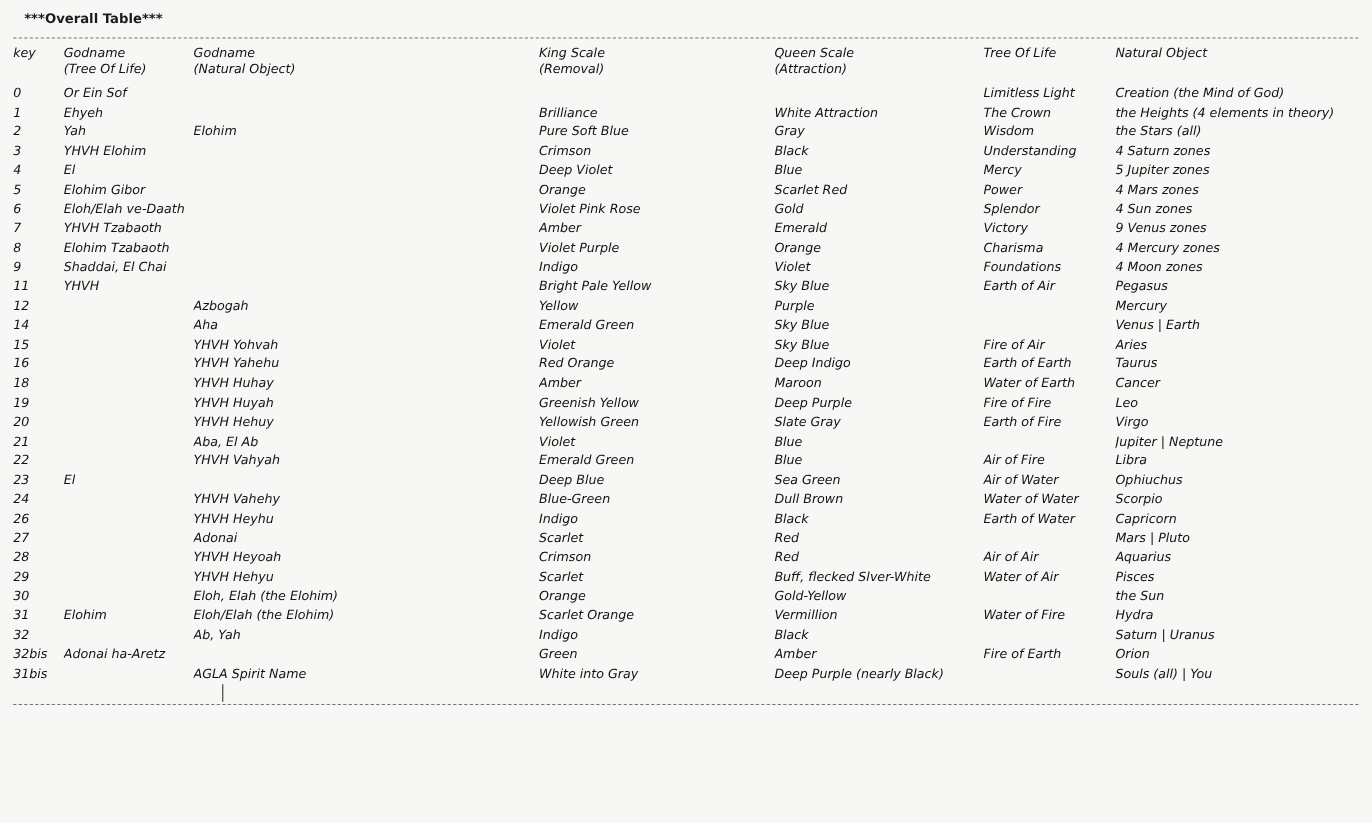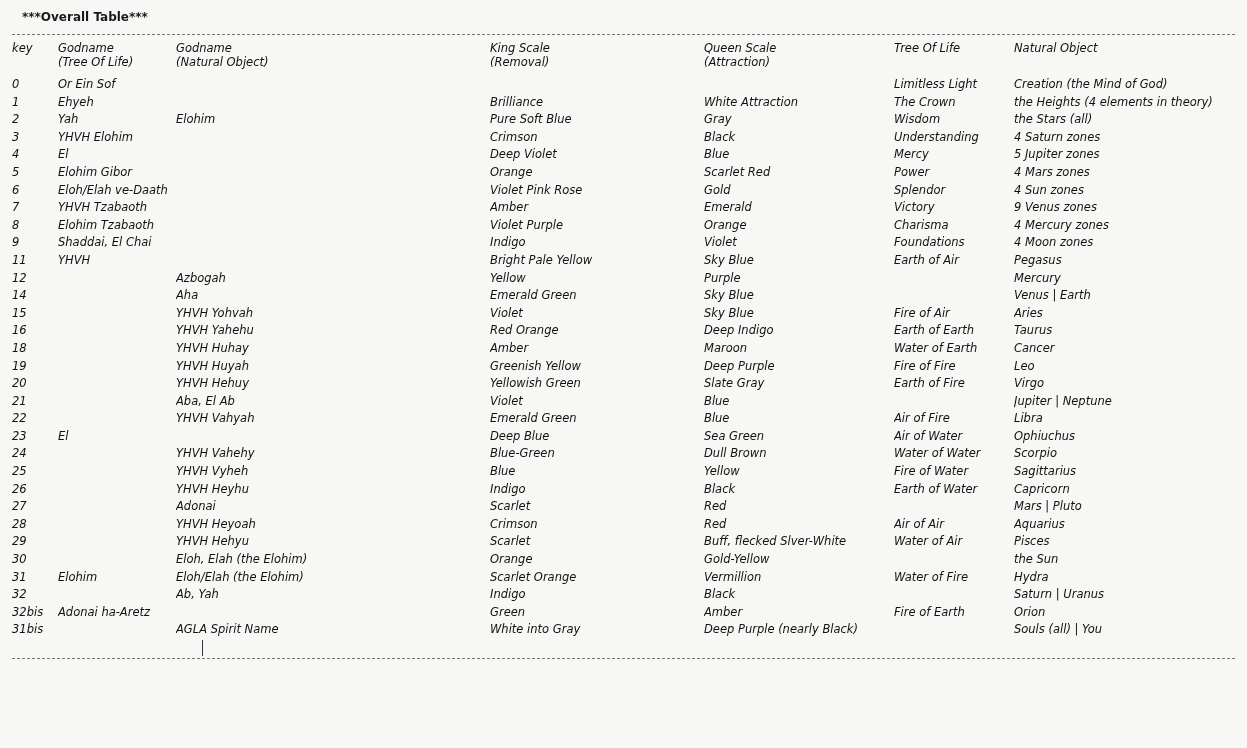--- a/index.html
+++ b/index.html
@@ -334,29 +334,20 @@
         <tr>
           <td>24</td>
           <td></td>
           <td>YHVH Vahehy</td>
           <td>Blue-Green</td>
           <td>Dull Brown</td>
           <td>Water of Water</td>
           <td>Scorpio</td>
         </tr>
         <tr>
-          <td>25</td>
-          <td></td>
-          <td>YHVH Vyheh</td>
-          <td>Blue</td>
-          <td>Yellow</td>
-          <td>Fire of Water</td>
-          <td>Sagittarius</td>
-        </tr>
-        <tr>
           <td>26</td>
           <td></td>
           <td>YHVH Heyhu</td>
           <td>Indigo</td>
           <td>Black</td>
           <td>Earth of Water</td>
           <td>Capricorn</td>
         </tr>
         <tr>
           <td>27</td>

